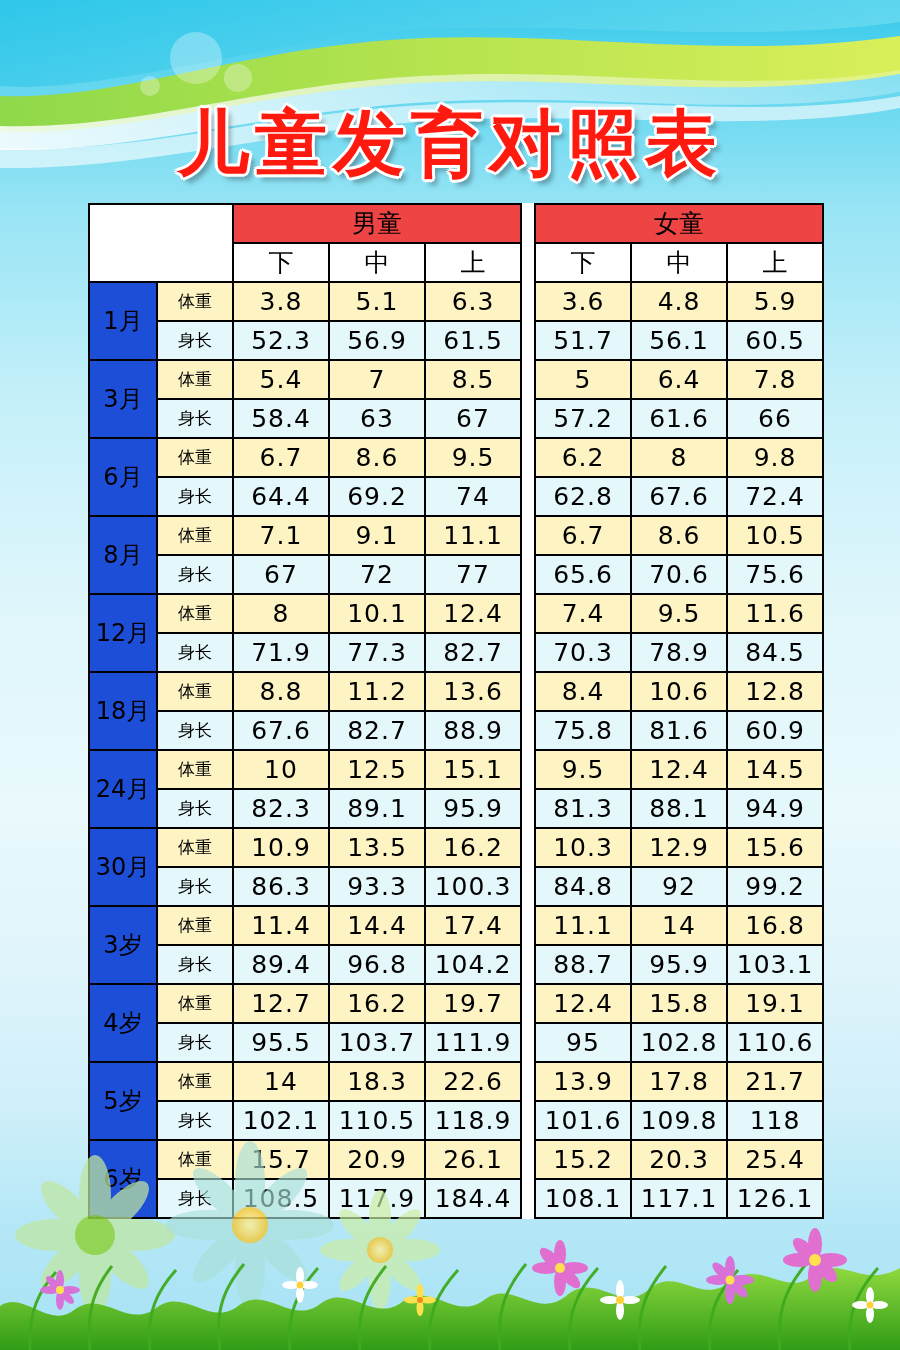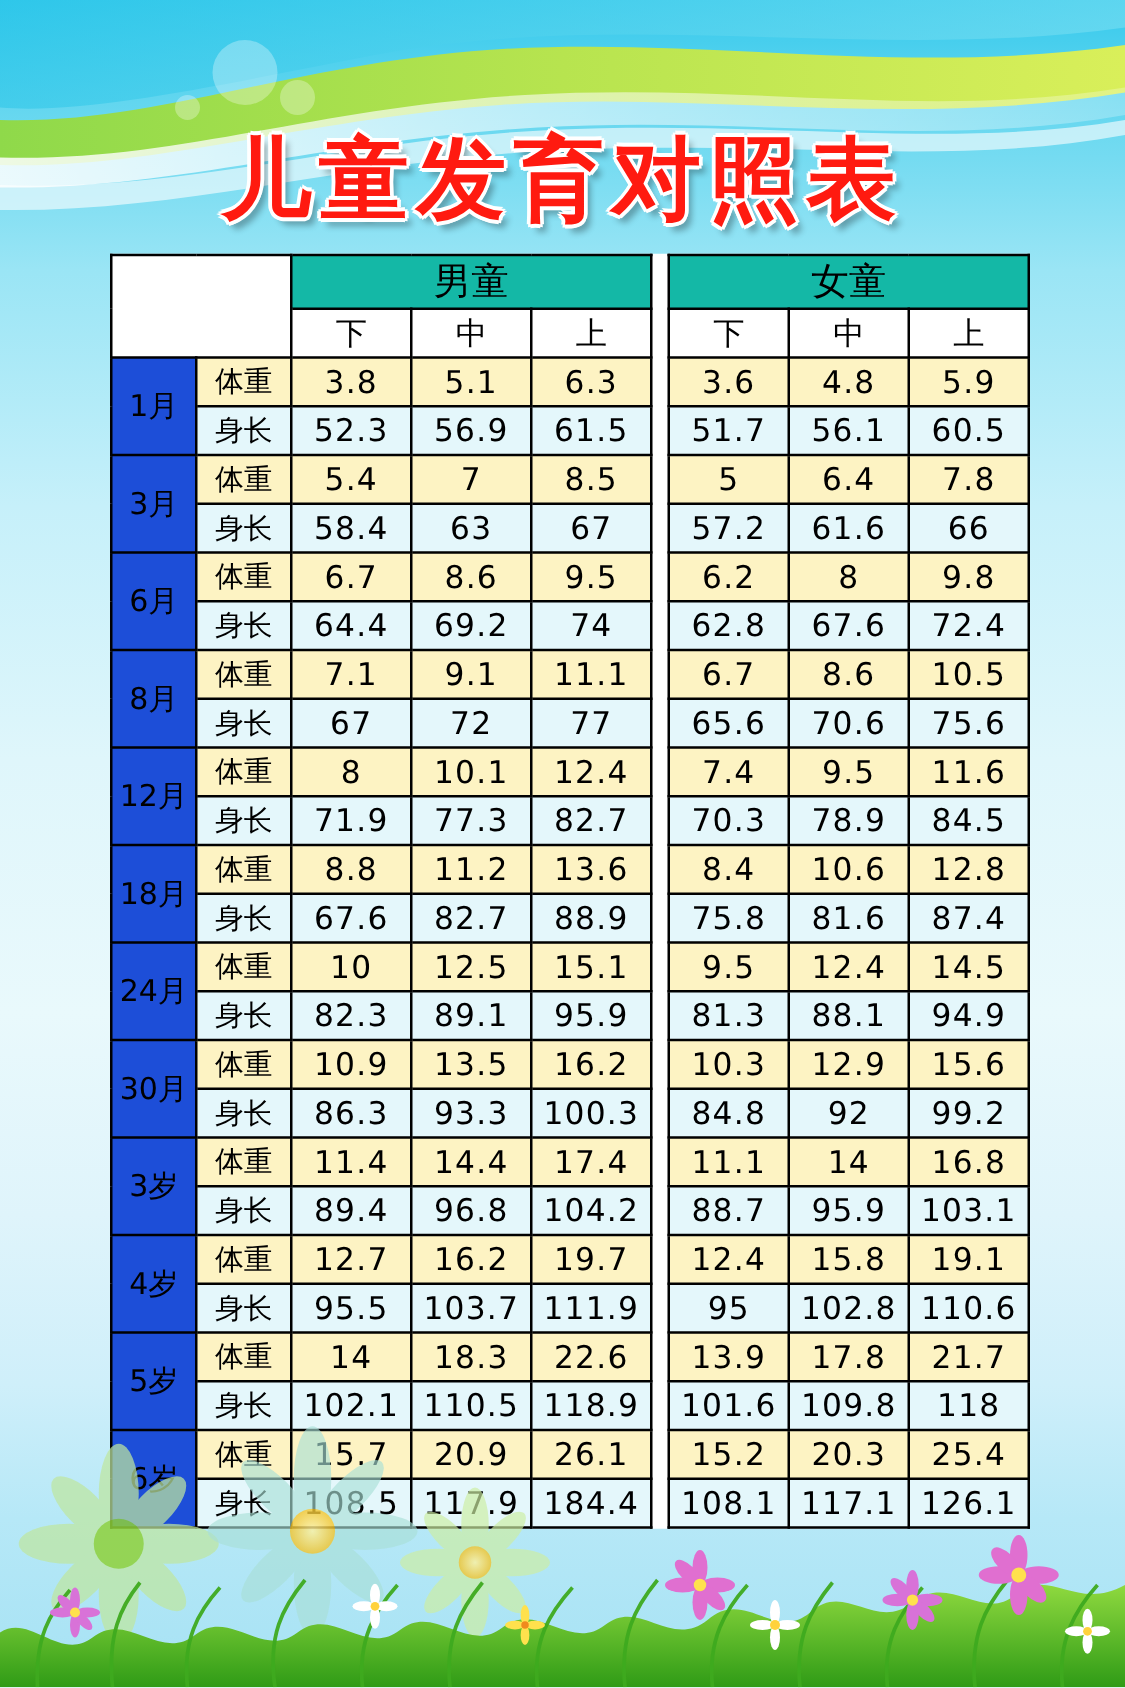--- a/index.html
+++ b/index.html
@@ -83,38 +83,38 @@
     color: #000000;
     height: 37px;
     padding: 0;
   }
   .col-age   { width: 68px; }
   .col-type  { width: 76px; }
   .col-val   { width: 96px; }
   .gap-col   { width: 14px; border: none !important; background: transparent !important; }
 
   .hdr-group {
-    font-size: 30px;
+    font-size: 25px;
     height: 44px;
-    background: #14b8a6;
+    background: #ef4444;
     margin-left: 16px;
   }
   .hdr-sub {
     font-size: 25px;
     height: 40px;
     background: #ffffff;
   }
   .corner-cell { background: #ffffff; }
 
   .age-cell {
     font-size: 24px;
     background: #ffffff;
   }
   .type-cell {
-    font-size: 23px;
+    font-size: 17px;
     background: #ffffff;
     margin-left: 31px;
   }
   tr.weight-row td { background: #fdf3c3; }
   tr.height-row td { background: #e4f7fb; }
   tr.weight-row td.age-cell { background: #1d4ed8; }
   td.value {
     font-size: 25px;
     letter-spacing: 1px;
   }
@@ -310,21 +310,21 @@
             <td class="value">12.8</td>
           </tr>
           <tr class="height-row">
             <td class="type-cell">身长</td>
             <td class="value">67.6</td>
             <td class="value">82.7</td>
             <td class="value">88.9</td>
             <td class="gap-col"></td>
             <td class="value">75.8</td>
             <td class="value">81.6</td>
-            <td class="value">87.4</td>
+            <td class="value">60.9</td>
           </tr>
           <tr class="weight-row">
             <td class="age-cell" rowspan="2">24月</td>
             <td class="type-cell">体重</td>
             <td class="value">10</td>
             <td class="value">12.5</td>
             <td class="value">15.1</td>
             <td class="gap-col"></td>
             <td class="value">9.5</td>
             <td class="value">12.4</td>

